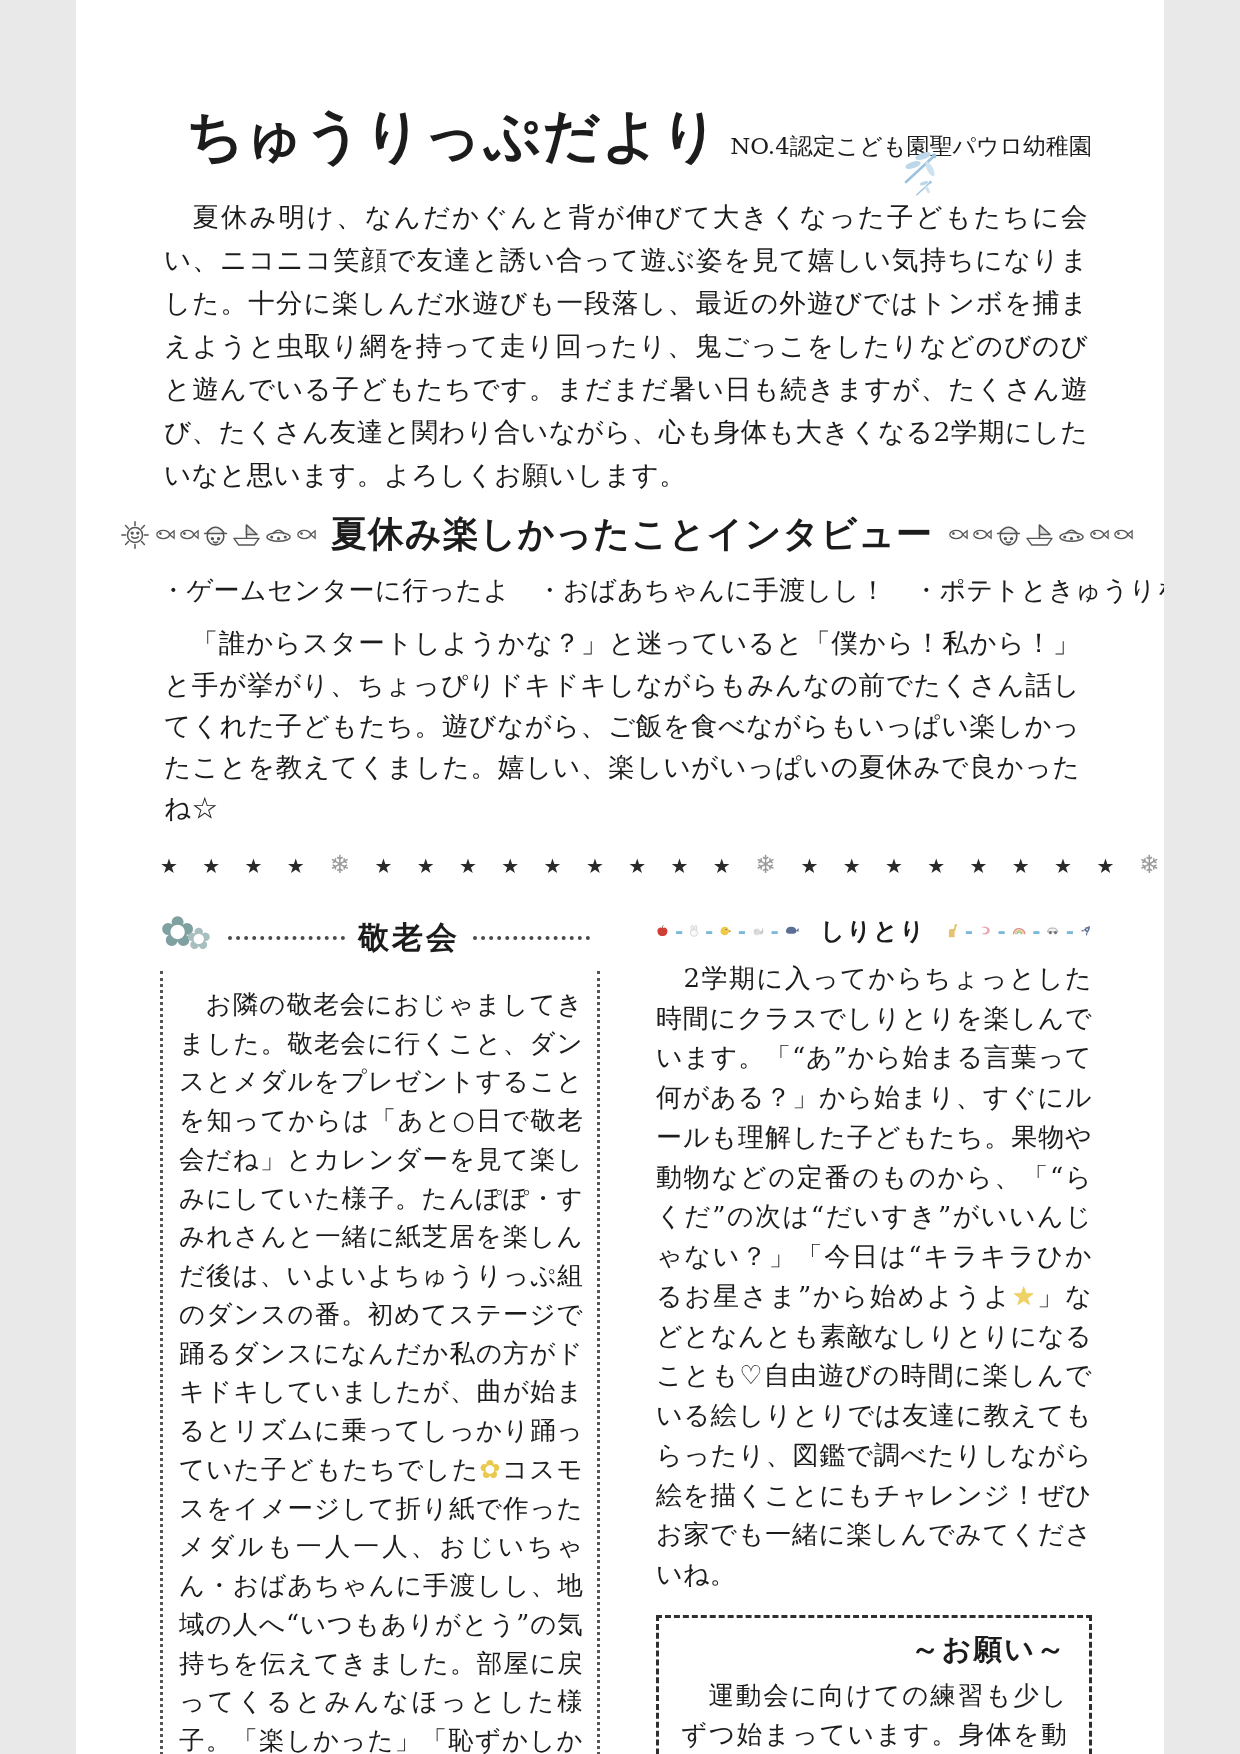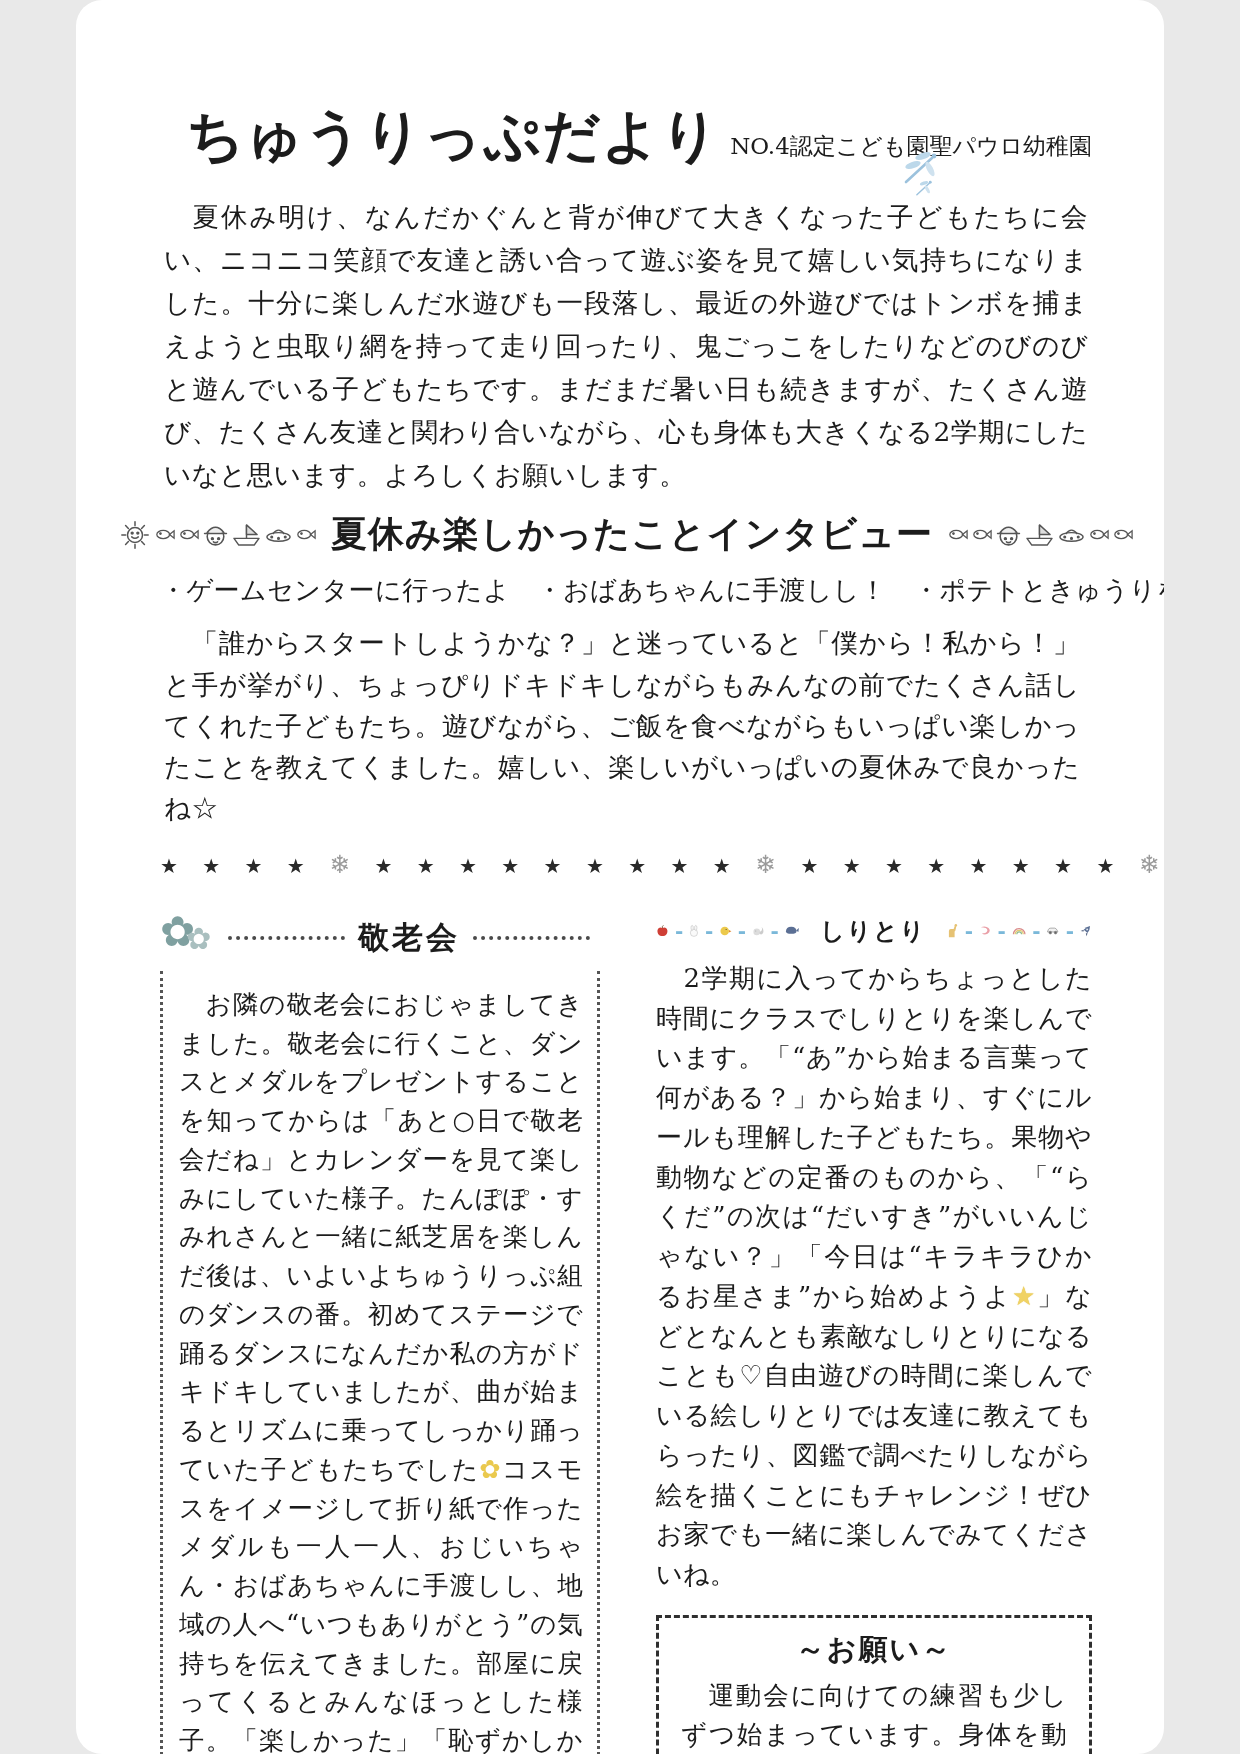--- a/index.html
+++ b/index.html
@@ -1,20 +1,19 @@
 <!DOCTYPE html>
 <html><head>
 <meta charset="utf-8">
 <style>
   html,body{margin:0;padding:0;background:#e9e9e9;}
   .page{
     position:relative; width:1088px; height:1754px; margin:0 auto;
     background:#ffffff; color:#1c1c1c; overflow:hidden;
     font-family:"DejaVu Serif","Liberation Serif",serif;
-    border-radius:26px;
   }
   .content{padding:48px 72px 0 84px;}
 
   
   .masthead{display:flex; align-items:flex-end; gap:26px;}
   .mast-right{flex:1;}
   .title-row{display:flex; align-items:flex-end; gap:10px;}
   .nl-title{
     margin:0; font-family:"DejaVu Sans","Liberation Sans",sans-serif;
     font-weight:900; font-size:57px; letter-spacing:1px; line-height:1.05; white-space:nowrap;
@@ -88,21 +87,21 @@
   }
   .chain-dash{color:#7ab8d9; font-weight:900; font-size:20px;
     font-family:"DejaVu Sans",sans-serif; margin:0 1px;}
   .s-body{margin:12px 0 0 0; font-size:26px; line-height:1.53; text-align:justify; letter-spacing:0.3px;}
   .inline-star{color:#f0d264; text-shadow:0 0 1px #d9b93f;
     font-family:"DejaVu Sans",sans-serif;}
 
   
   .onegai{border:3px dashed #2f2f2f; margin-top:20px; padding:10px 22px 18px 22px;}
   .onegai-title{
-    margin:2px 0 6px 0; text-align:center; font-size:29px; font-weight:900; letter-spacing:2px;
+    margin:2px 0 6px 0; text-align:right; font-size:29px; font-weight:900; letter-spacing:2px;
     font-family:"DejaVu Sans","Liberation Sans",sans-serif;
   }
   .onegai-body{margin:0; font-size:25.5px; line-height:1.52; text-align:justify; letter-spacing:0.3px;}
 
   svg{display:block;}
 </style>
 </head>
 <body>
 
 <div class="page">

